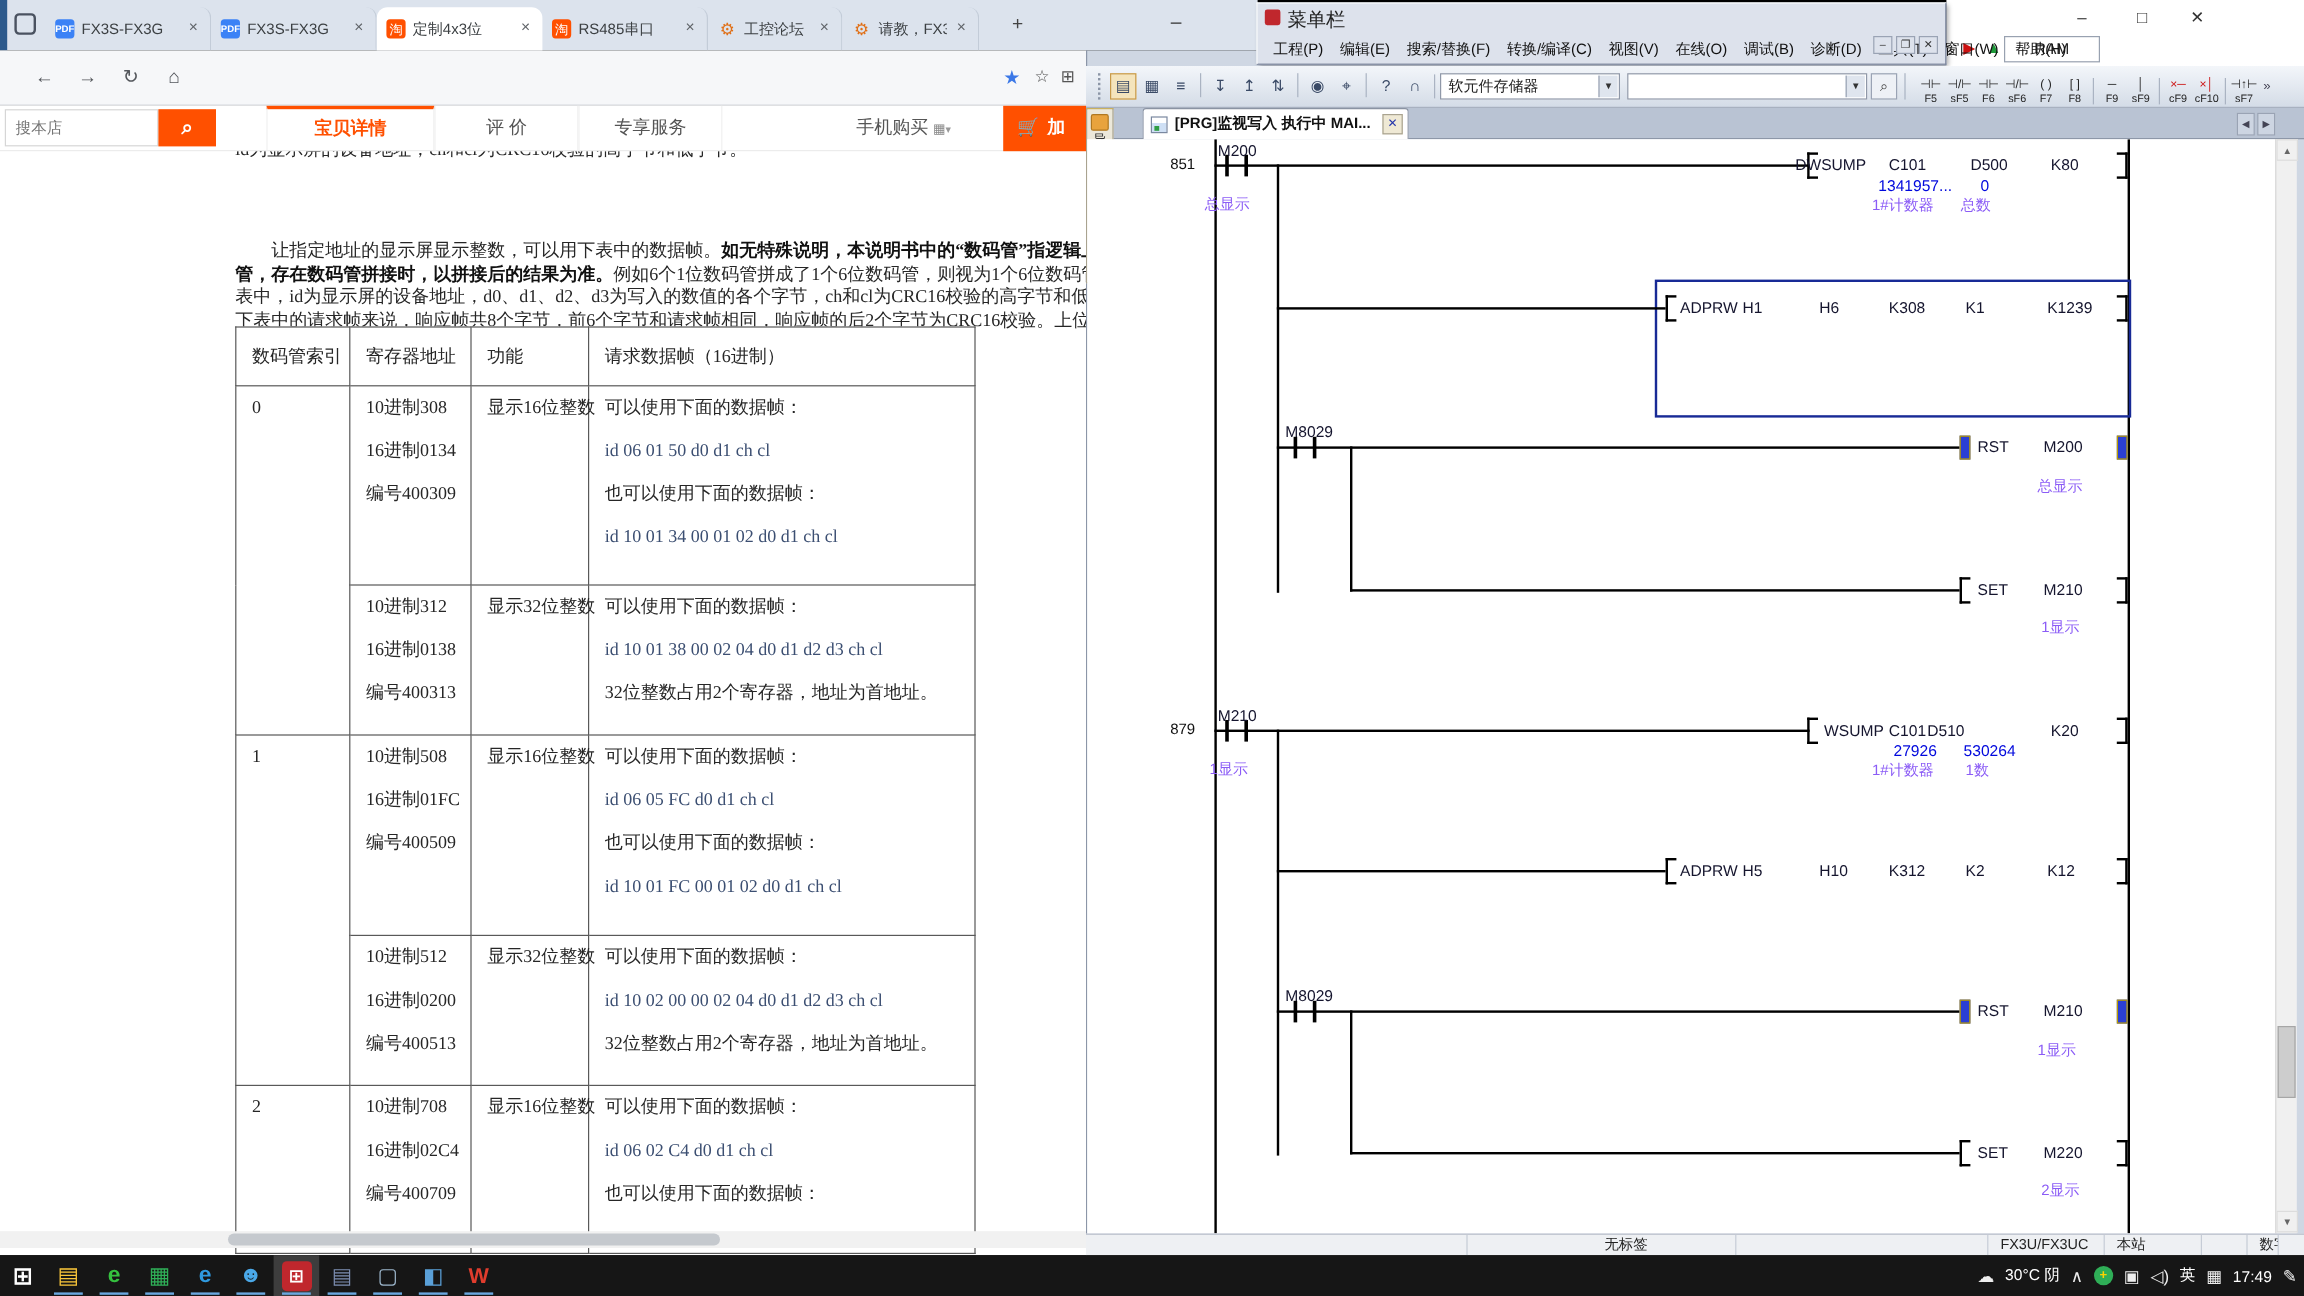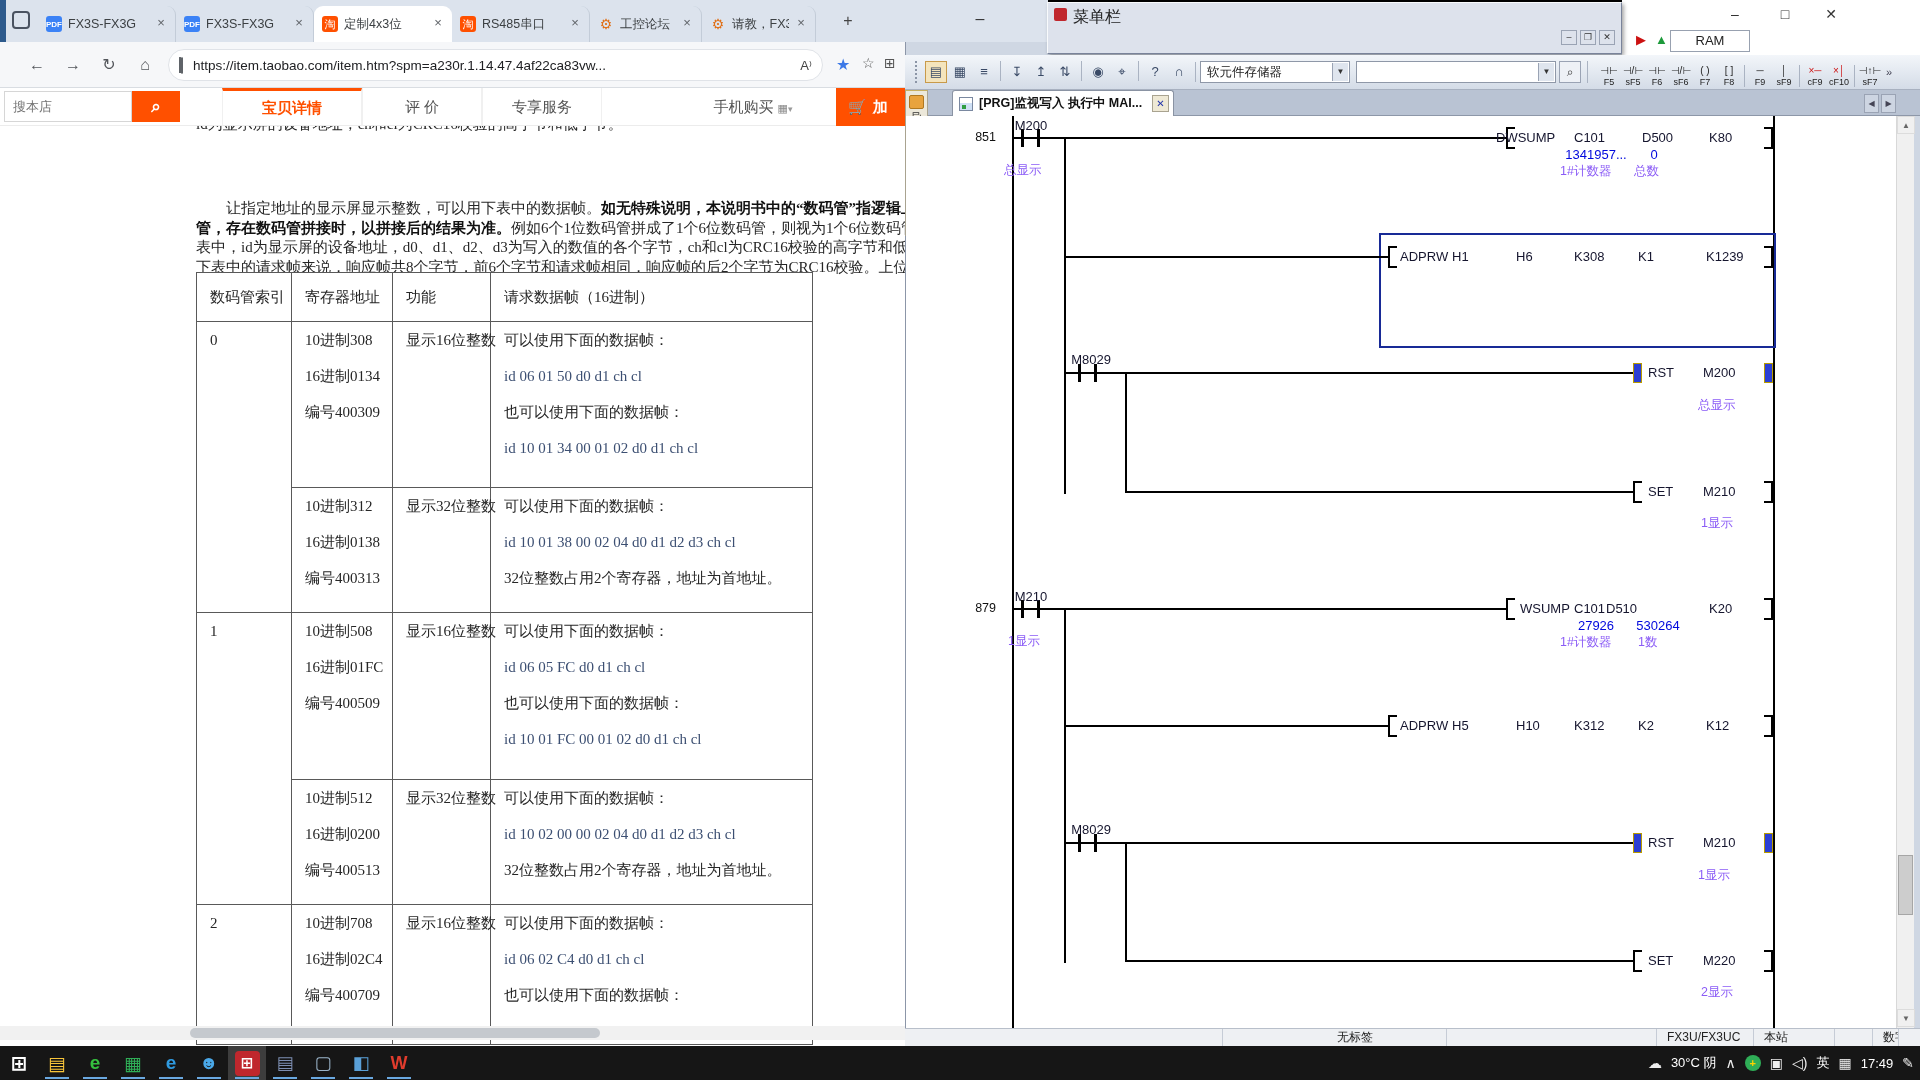--- a/index.html
+++ b/index.html
@@ -206,25 +206,20 @@
       </div>
     <div id="newtab">+</div>
     <div id="bmin">–</div>
   </div>
 
   <div id="navbar">
     <div class="navbtn" style="left:24px">←</div>
     <div class="navbtn" style="left:60px">→</div>
     <div class="navbtn" style="left:96px">↻</div>
     <div class="navbtn" style="left:132px">⌂</div>
-    <div id="urlpill">
-      <span><span class="lockarc"></span><span class="lockbody"></span></span>
-      <span id="urltext">https://item.taobao.com/item.htm?spm=a230r.1.14.47.4af22ca83vw...</span>
-      <span id="readaloud">A⁾</span>
-    </div>
     <div id="favstar">★</div>
     <div class="navico" style="left:862px">☆</div>
     <div class="navico" style="left:884px">⊞</div>
   </div>
 
   <div id="content">
 
     <div class="aline" style="top:27px">id为显示屏的设备地址，ch和cl为CRC16校验的高字节和低字节。</div>
     <div id="shopheader">
       <input id="shopsearch" placeholder="搜本店" style="">
@@ -362,20 +357,33 @@
     <div class="capbtn" style="left:146px">□</div>
     <div class="capbtn" style="left:192px">✕</div>
     <div id="runico">▶</div>
     <div id="monico">▲</div>
     <div id="rambox">RAM</div>
   </div>
 
   <div id="menubar">
     <div id="mbicon"></div>
     <div id="mbtitle">菜单栏</div>
+    <div id="menu-items">
+        <div class="mitem">工程(P)</div>
+        <div class="mitem">编辑(E)</div>
+        <div class="mitem">搜索/替换(F)</div>
+        <div class="mitem">转换/编译(C)</div>
+        <div class="mitem">视图(V)</div>
+        <div class="mitem">在线(O)</div>
+        <div class="mitem">调试(B)</div>
+        <div class="mitem">诊断(D)</div>
+        <div class="mitem">工具(T)</div>
+        <div class="mitem">窗口(W)</div>
+        <div class="mitem">帮助(H)</div>
+      </div>
     <div id="mbctrl">
       <div class="mbc">–</div>
       <div class="mbc">❐</div>
       <div class="mbc">✕</div>
     </div>
   </div>
 
   <div id="plc-toolbar">
     <div class="grip"></div>
     <span id="tb-icons" style="display:flex">

